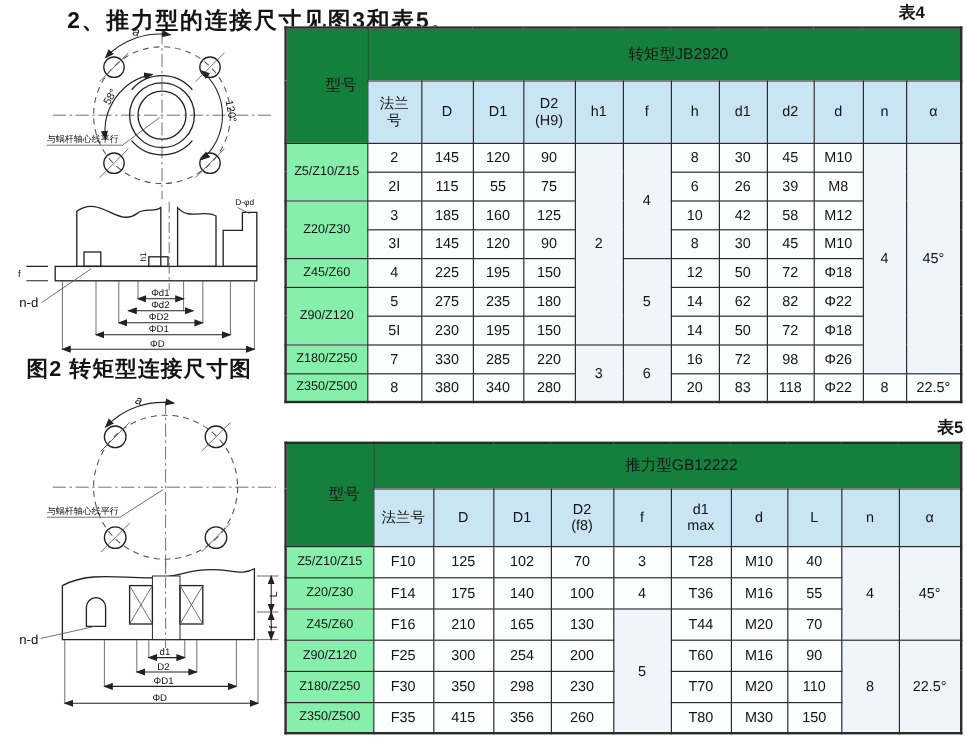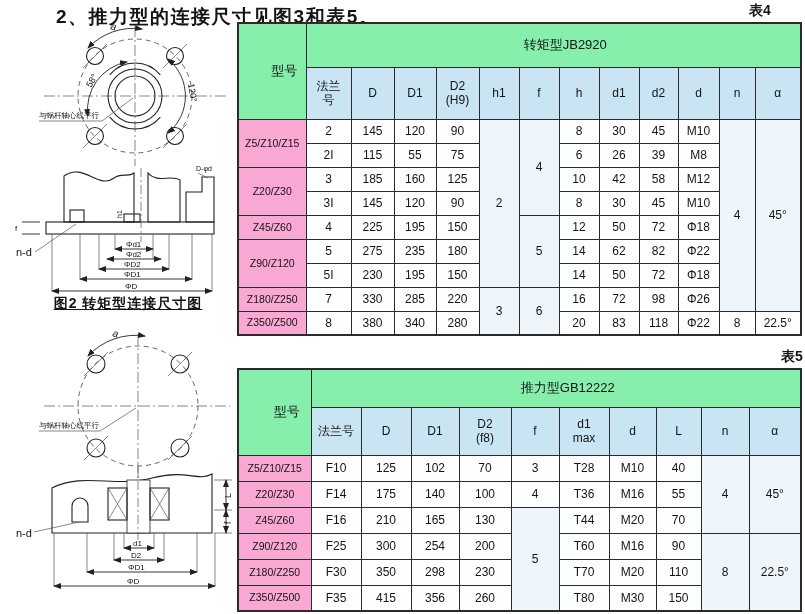--- a/index.html
+++ b/index.html
@@ -8,32 +8,32 @@
   .heading{position:absolute;left:36px;top:4px;font-size:19px;font-weight:700;letter-spacing:1.5px;margin-left:20px;}
   .tbl-tag{position:absolute;font-size:14px;font-weight:600;margin-left:12px;}
   #tag4{left:737px;top:2px;}
   #tag5{left:769px;top:348px;}
   table{position:absolute;border-collapse:collapse;table-layout:fixed;
         border:2px solid #2b2b2b;background:#fdfefe;}
   td{border:1px solid #2b2b2b;text-align:center;vertical-align:middle;
      font-size:12px;padding:0;white-space:pre-line;line-height:1.2;overflow:hidden;}
   #table4{left:237px;top:22px;width:563px;}
   #table5{left:237px;top:368px;width:563px;}
-  .hdr td{background:#86efac;font-size:13px;padding-left:24px;}
+  .hdr td{background:#15803d;font-size:13px;padding-left:24px;}
   .sub td{background:#c9e4f3;font-size:12px;}
   .model-hdr{background:#c9e4f3;font-size:13px;}
-  td.model{background:#f9a8d4;font-size:10.5px;}
+  td.model{background:#86efac;font-size:10.5px;}
   td.merged{background:#eef6fb;}
   #table4 tr.hdr{height:44px;}
   #table4 tr.sub{height:52px;}
   #table4 tr.body{height:24px;}
   #table5 tr.hdr{height:38px;}
   #table5 tr.sub{height:48px;}
   #table5 tr.body{height:26px;}
-  .fig-caption{position:absolute;font-size:14px;font-weight:700;text-align:center;letter-spacing:1px;text-decoration:underline;}
+  .fig-caption{position:absolute;font-size:18px;font-weight:700;letter-spacing:1px;}
   #cap2{left:22px;top:295px;width:212px;}
   #cap3{left:22px;top:591px;width:215px;}
   svg{position:absolute;}
   svg text{font-family:"Liberation Sans","DejaVu Sans",sans-serif;fill:#111;}
   .thin{stroke:#555;stroke-width:0.7;}
   .dim{stroke:#222;stroke-width:0.9;fill:none;}
   .outline{stroke:#222;stroke-width:1.1;fill:none;}
 </style>
 </head>
 <body>

